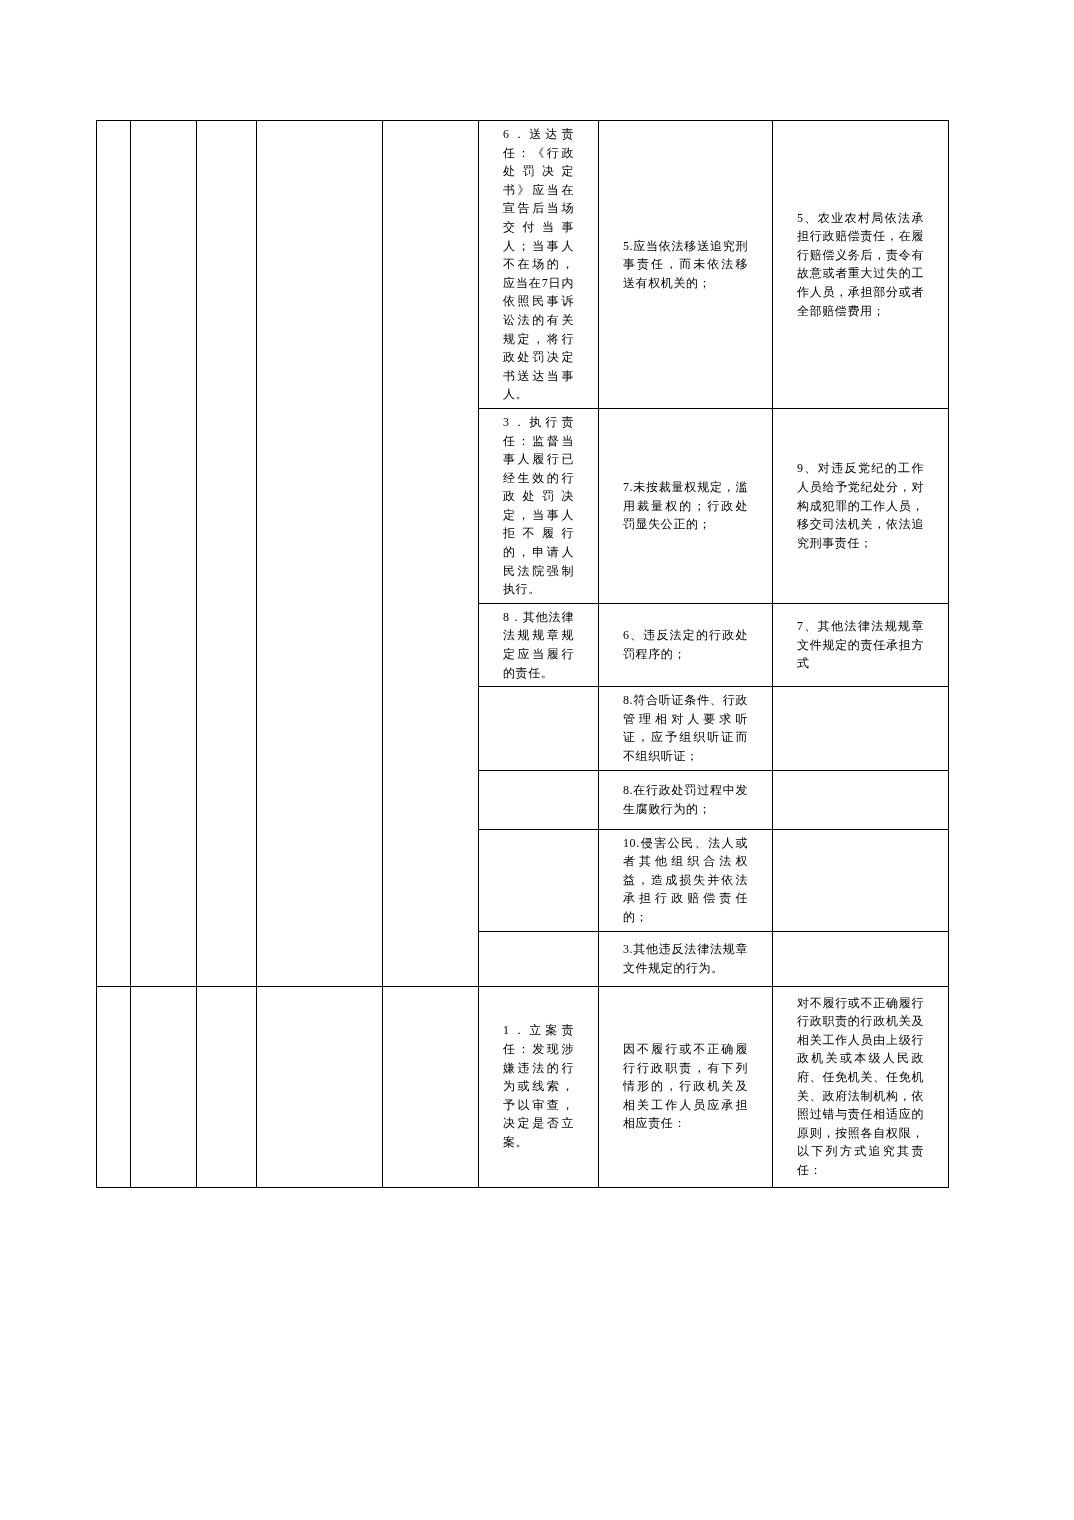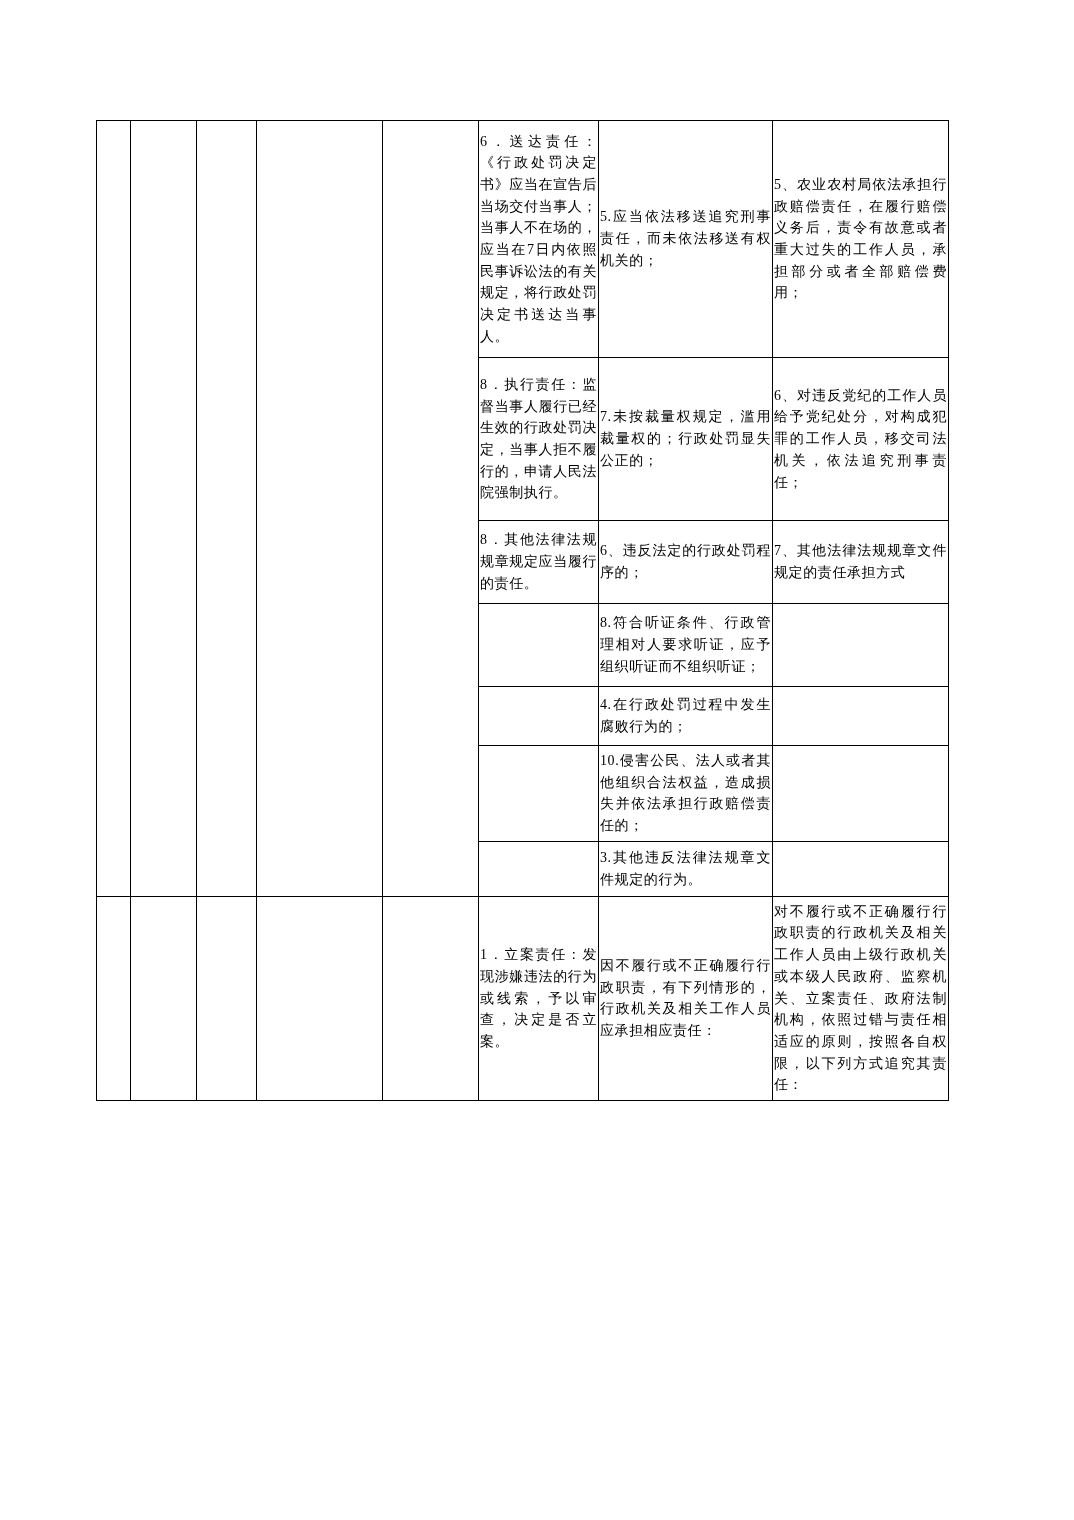--- a/index.html
+++ b/index.html
@@ -27,23 +27,23 @@
     position: absolute;
     left: 96px;
     top: 120px;
     width: 852px;
     border-collapse: collapse;
     table-layout: fixed;
   }
   table.doc-table td {
     border: 1px solid #000000;
     vertical-align: middle;
-    padding: 4px 1px;
+    padding: 4px 24px;
     font-family: "Liberation Serif", serif;
-    font-size: 14px;
+    font-size: 12px;
     line-height: 1.55;
     letter-spacing: 0.6px;
     text-align: justify;
     text-justify: inter-ideograph;
     word-break: break-all;
   }
   
   col.c1 { width: 34px; }
   col.c2 { width: 66px; }
   col.c3 { width: 60px; }
@@ -78,37 +78,37 @@
         <td class="empty" rowspan="7"></td>
         <td class="empty" rowspan="7"></td>
         <td class="empty" rowspan="7"></td>
         <td class="empty" rowspan="7"></td>
         <td class="empty" rowspan="7"></td>
         <td class="col-resp block-mid" style="height:228px">6．送达责任：《行政处罚决定书》应当在宣告后当场交付当事人；当事人不在场的，应当在7日内依照民事诉讼法的有关规定，将行政处罚决定书送达当事人。</td>
         <td class="col-resp block-mid">5.应当依法移送追究刑事责任，而未依法移送有权机关的；</td>
         <td class="col-resp block-mid">5、农业农村局依法承担行政赔偿责任，在履行赔偿义务后，责令有故意或者重大过失的工作人员，承担部分或者全部赔偿费用；</td>
       </tr>
       <tr>
-        <td class="col-resp block-mid" style="height:154px">8．执行责任：监督当事人履行已经生效的行政处罚决定，当事人拒不履行的，申请人民法院强制执行。</td>
+        <td class="col-resp block-mid" style="height:154px">3．执行责任：监督当事人履行已经生效的行政处罚决定，当事人拒不履行的，申请人民法院强制执行。</td>
         <td class="col-resp block-mid">7.未按裁量权规定，滥用裁量权的；行政处罚显失公正的；</td>
-        <td class="col-resp block-mid">6、对违反党纪的工作人员给予党纪处分，对构成犯罪的工作人员，移交司法机关，依法追究刑事责任；</td>
+        <td class="col-resp block-mid">9、对违反党纪的工作人员给予党纪处分，对构成犯罪的工作人员，移交司法机关，依法追究刑事责任；</td>
       </tr>
       <tr>
         <td class="col-resp block-mid" style="height:74px">8．其他法律法规规章规定应当履行的责任。</td>
         <td class="col-resp block-mid">6、违反法定的行政处罚程序的；</td>
         <td class="col-resp block-mid">7、其他法律法规规章文件规定的责任承担方式</td>
       </tr>
       <tr>
         <td class="empty"></td>
         <td class="col-resp block-mid" style="height:74px">8.符合听证条件、行政管理相对人要求听证，应予组织听证而不组织听证；</td>
         <td class="empty"></td>
       </tr>
       <tr>
         <td class="empty"></td>
-        <td class="col-resp block-mid" style="height:50px">4.在行政处罚过程中发生腐败行为的；</td>
+        <td class="col-resp block-mid" style="height:50px">8.在行政处罚过程中发生腐败行为的；</td>
         <td class="empty"></td>
       </tr>
       <tr>
         <td class="empty"></td>
         <td class="col-resp block-mid" style="height:74px">10.侵害公民、法人或者其他组织合法权益，造成损失并依法承担行政赔偿责任的；</td>
         <td class="empty"></td>
       </tr>
       <tr>
         <td class="empty"></td>
         <td class="col-resp block-mid" style="height:46px">3.其他违反法律法规章文件规定的行为。</td>
@@ -116,17 +116,17 @@
       </tr>
 
       <tr>
         <td class="empty"></td>
         <td class="empty"></td>
         <td class="empty"></td>
         <td class="empty"></td>
         <td class="empty"></td>
         <td class="col-resp block-mid" style="height:192px">1．立案责任：发现涉嫌违法的行为或线索，予以审查，决定是否立案。</td>
         <td class="col-resp block-mid">因不履行或不正确履行行政职责，有下列情形的，行政机关及相关工作人员应承担相应责任：</td>
-        <td class="col-resp block-mid">对不履行或不正确履行行政职责的行政机关及相关工作人员由上级行政机关或本级人民政府、监察机关、立案责任、政府法制机构，依照过错与责任相适应的原则，按照各自权限，以下列方式追究其责任：</td>
+        <td class="col-resp block-mid">对不履行或不正确履行行政职责的行政机关及相关工作人员由上级行政机关或本级人民政府、任免机关、任免机关、政府法制机构，依照过错与责任相适应的原则，按照各自权限，以下列方式追究其责任：</td>
       </tr>
     </tbody>
   </table>
 </div>
 
 </body></html>

